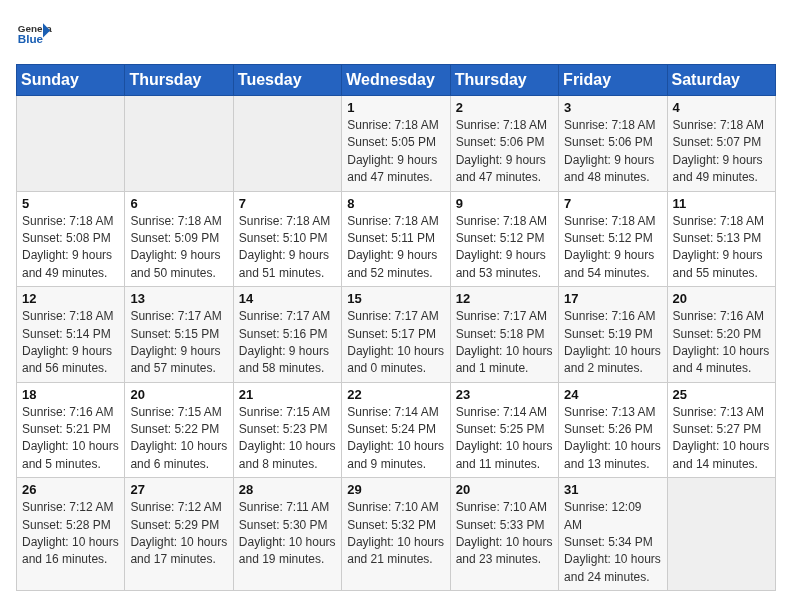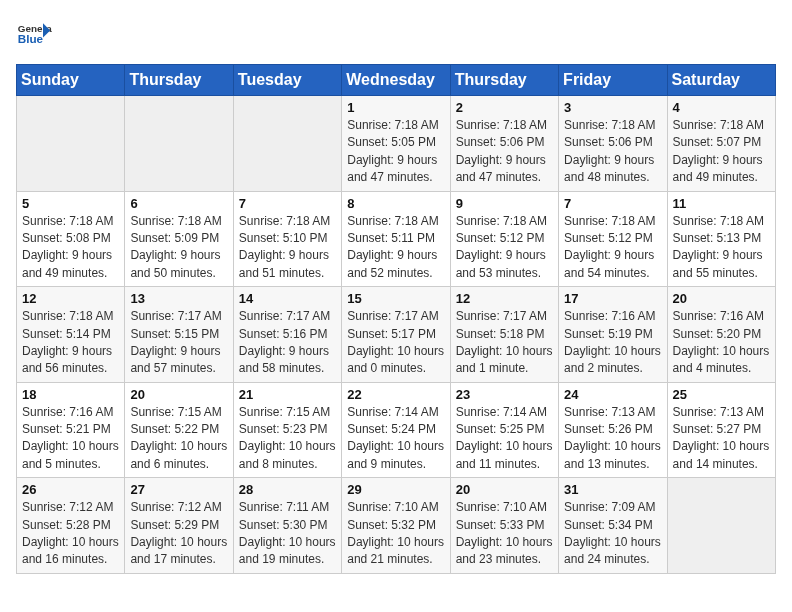--- a/index.html
+++ b/index.html
@@ -295,20 +295,20 @@
 Daylight: 10 hours and 21 minutes.</div>
         </td>
         <td>
           <div class="day-number">20</div>
           <div class="cell-info" style="white-space: pre-line;">Sunrise: 7:10 AM
 Sunset: 5:33 PM
 Daylight: 10 hours and 23 minutes.</div>
         </td>
         <td>
           <div class="day-number">31</div>
-          <div class="cell-info" style="white-space: pre-line;">Sunrise: 7:09 AM
+          <div class="cell-info" style="white-space: pre-line;">Sunrise: 12:09 AM
 Sunset: 5:34 PM
 Daylight: 10 hours and 24 minutes.</div>
         </td>
         <td class="empty-cell"></td>
       </tr>
     </tbody>
 </table>
 
 </body></html>

